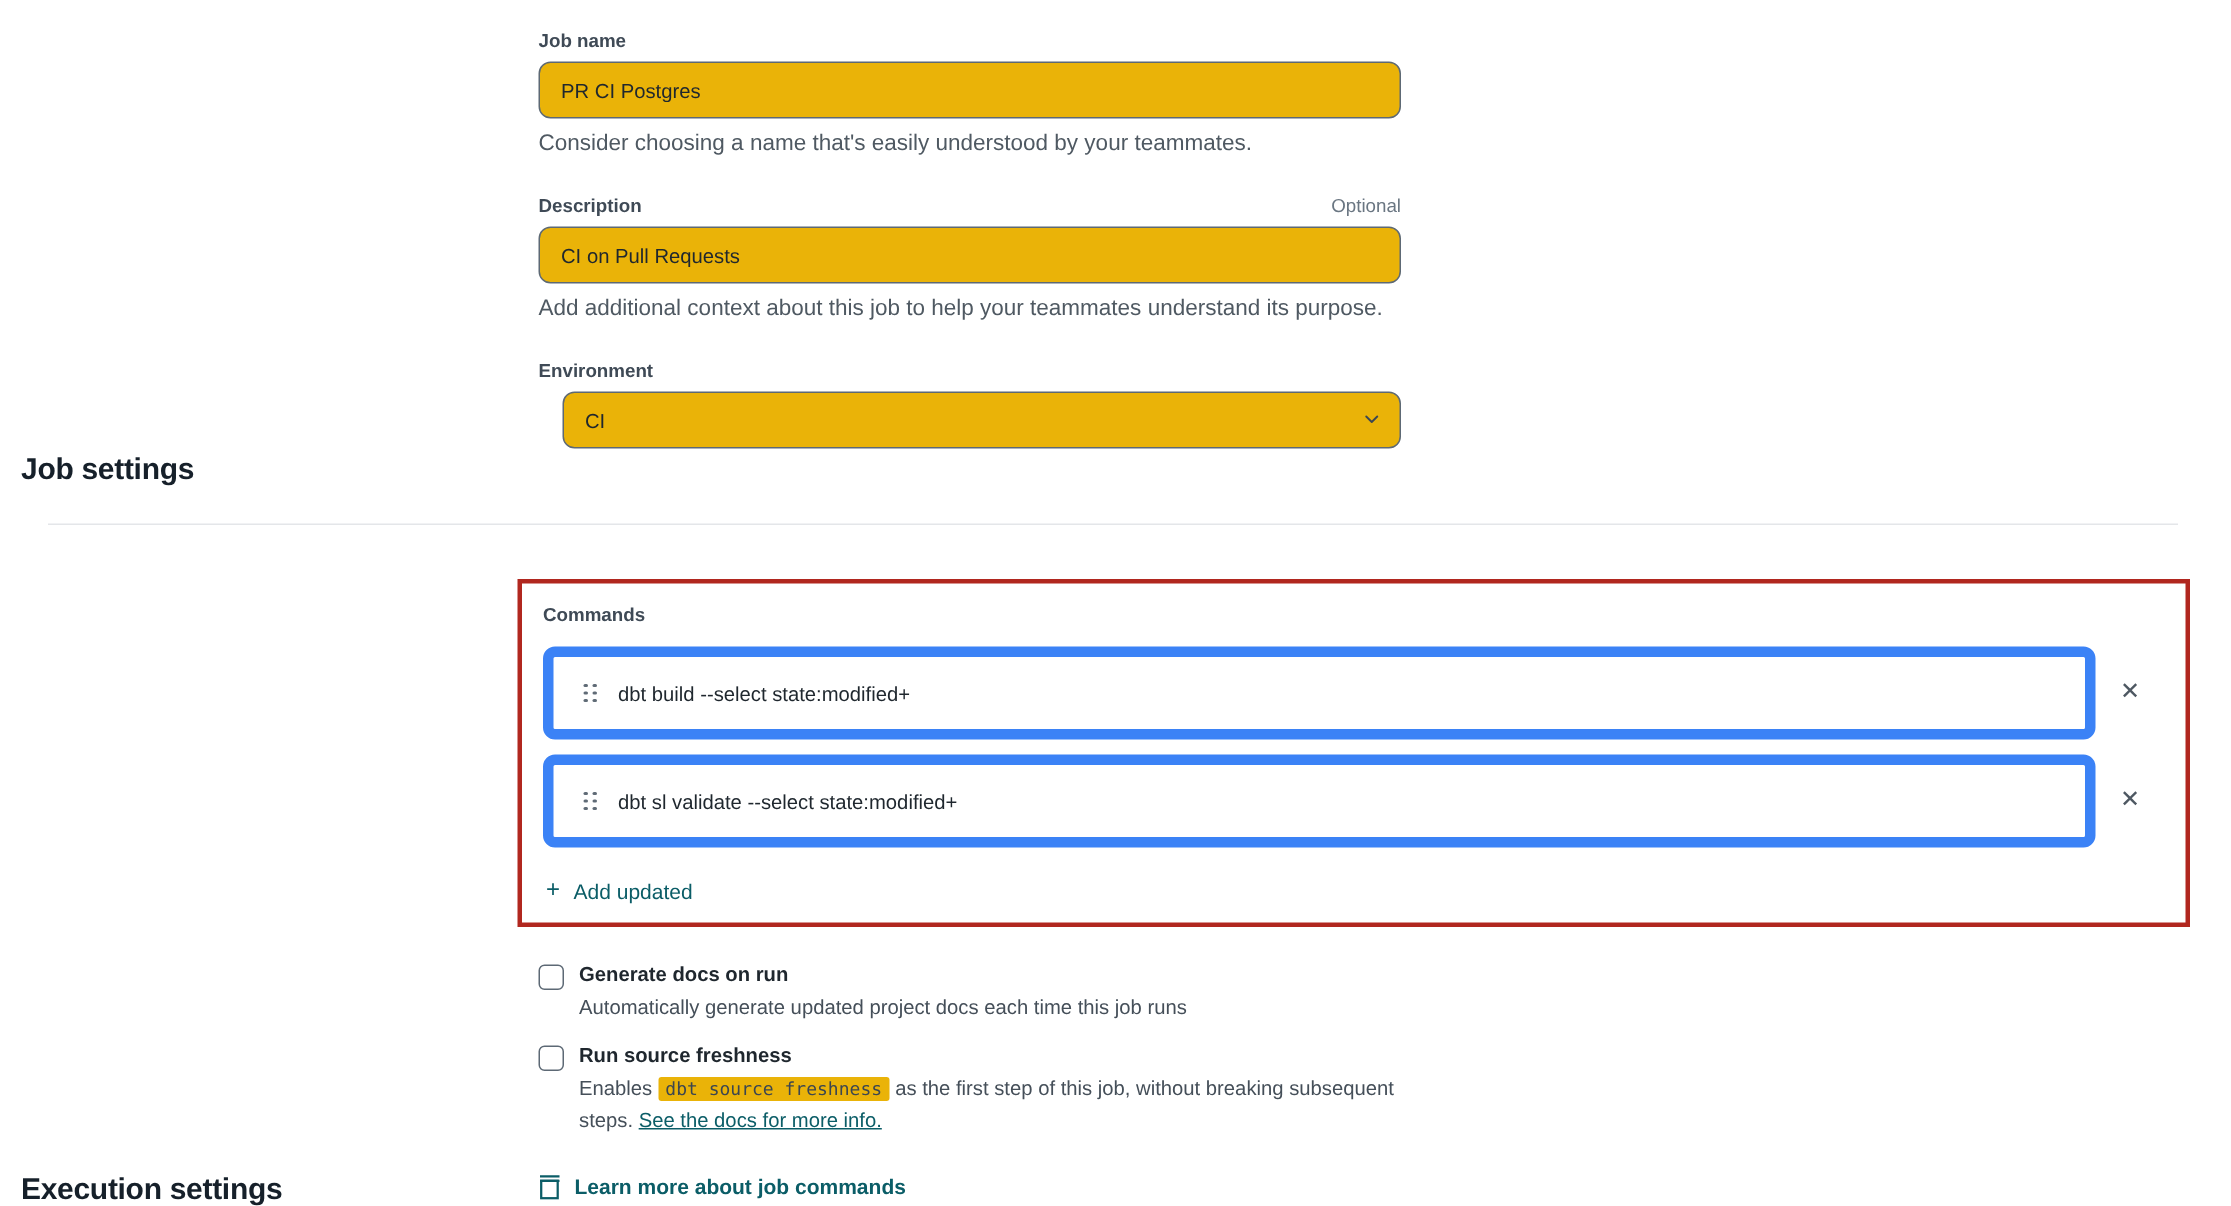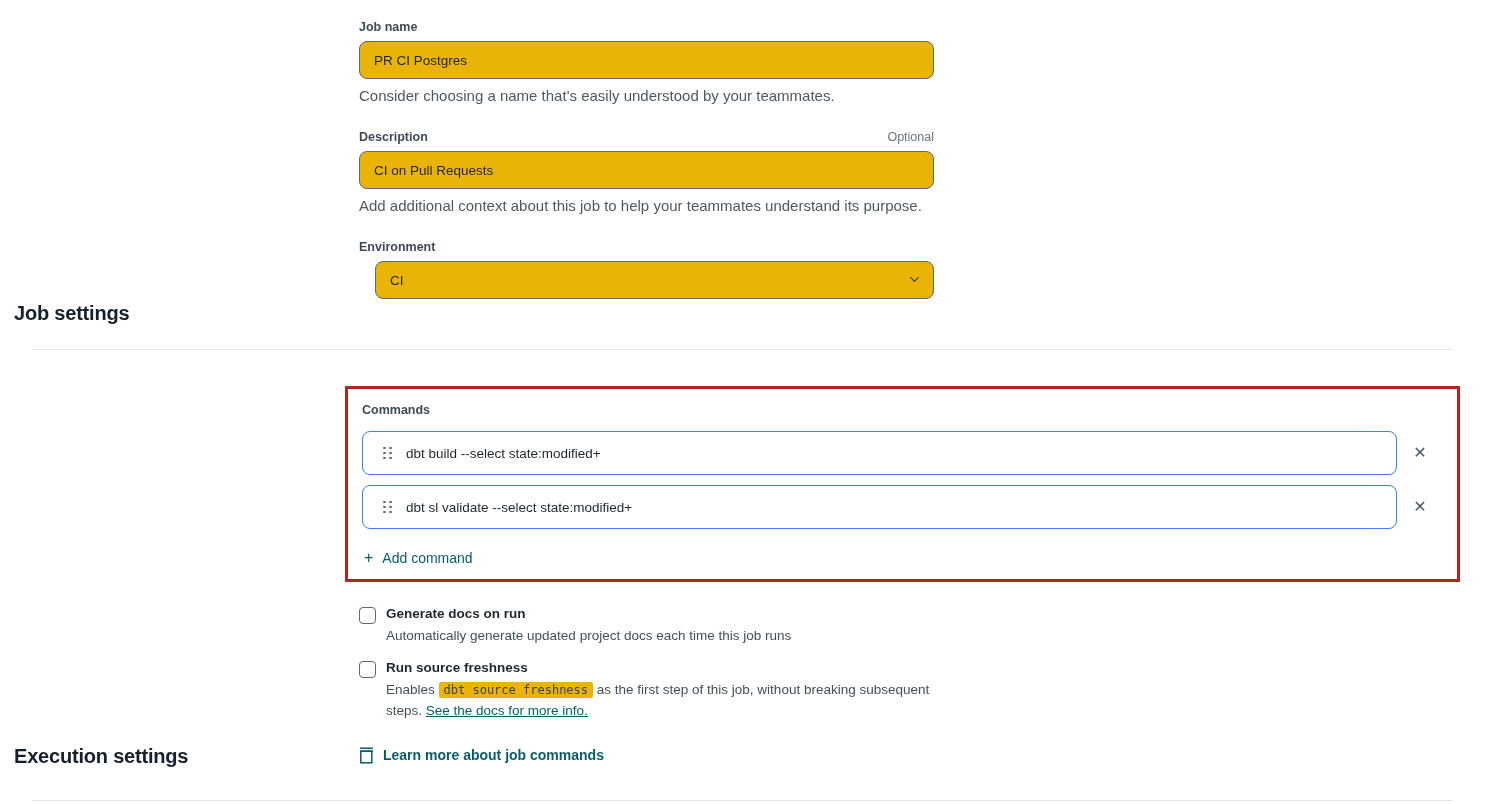--- a/index.html
+++ b/index.html
@@ -73,22 +73,22 @@
     border: 3px solid #b1271f;
     margin-left: -14px;
     margin-right: 27px;
     padding: 14px 14px 12px 14px;
   }
   .commands-label { margin-bottom: 14px; }
 
   .command-row { display: flex; align-items: center; margin-bottom: 10px; }
   .command-box {
     flex: 1;
-    height: 44px;
-    border: 1px solid #3b82f6;
+    height: 62px;
+    border: 7px solid #3b82f6;
     border-radius: 8px;
     background: #fff;
     display: flex;
     align-items: center;
     padding: 0 12px;
   }
   .drag-handle {
     display: grid;
     grid-template-columns: repeat(2, 3px);
     grid-template-rows: repeat(3, 3px);
@@ -257,21 +257,21 @@
                 <i></i>
                 <i></i>
             </span>
             <span class="command-text">dbt sl validate --select state:modified+</span>
           </div>
           <button class="remove-btn">✕</button>
         </div>
 
         <button class="add-command">
           <span class="plus-glyph">+</span>
-          <span>Add command</span>
+          <span>Add updated</span>
         </button>
       </div>
 
       <div class="checkbox-group">
         <span class="checkbox"></span>
         <div class="checkbox-body">
           <div class="checkbox-title">Generate docs on run</div>
           <div class="checkbox-desc">Automatically generate updated project docs each time this job runs</div>
         </div>
       </div>

